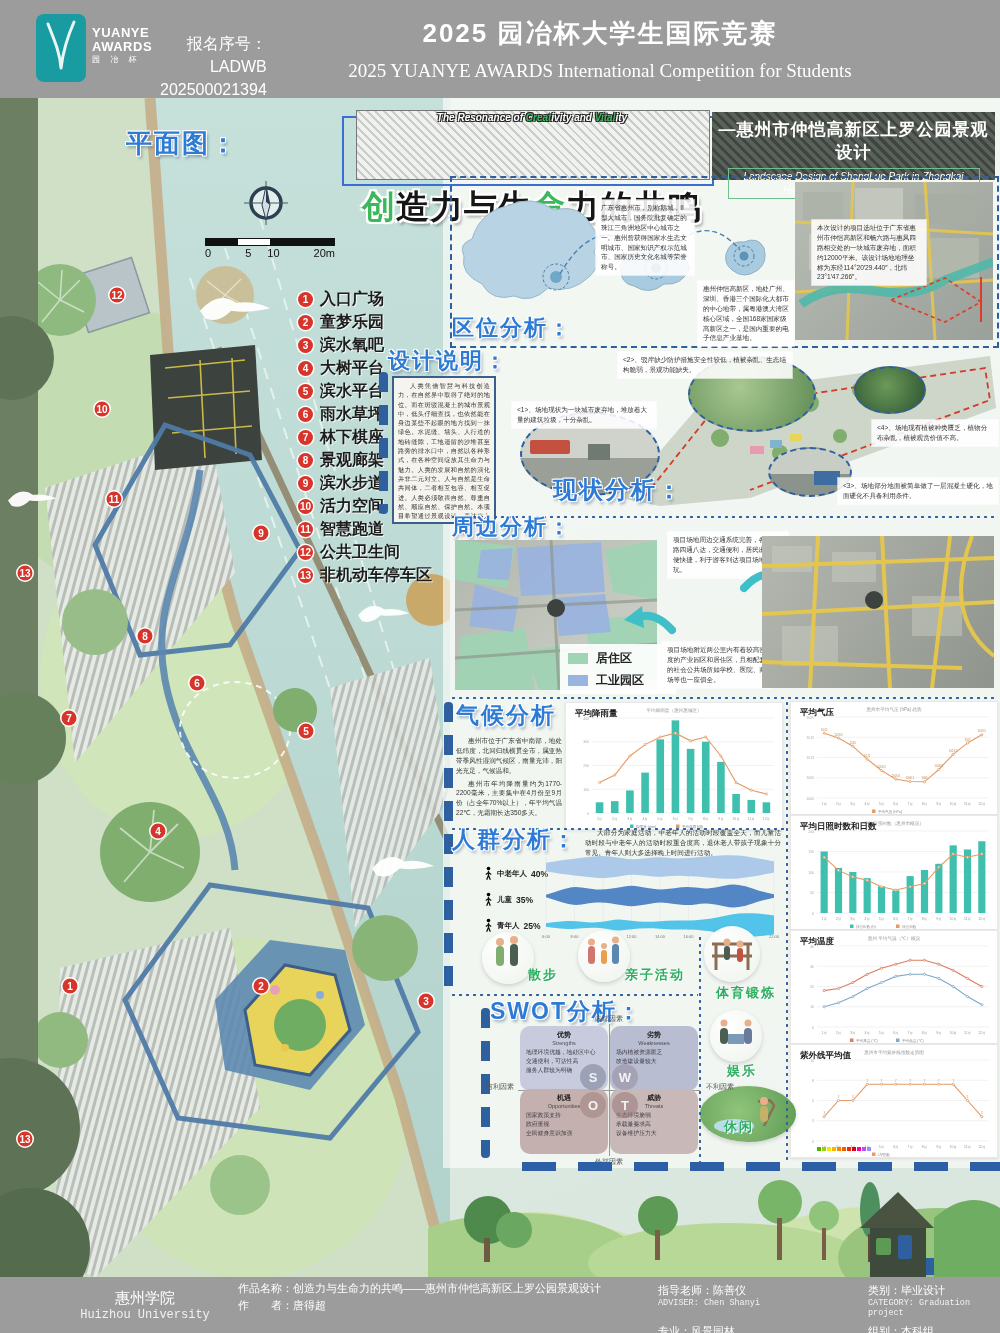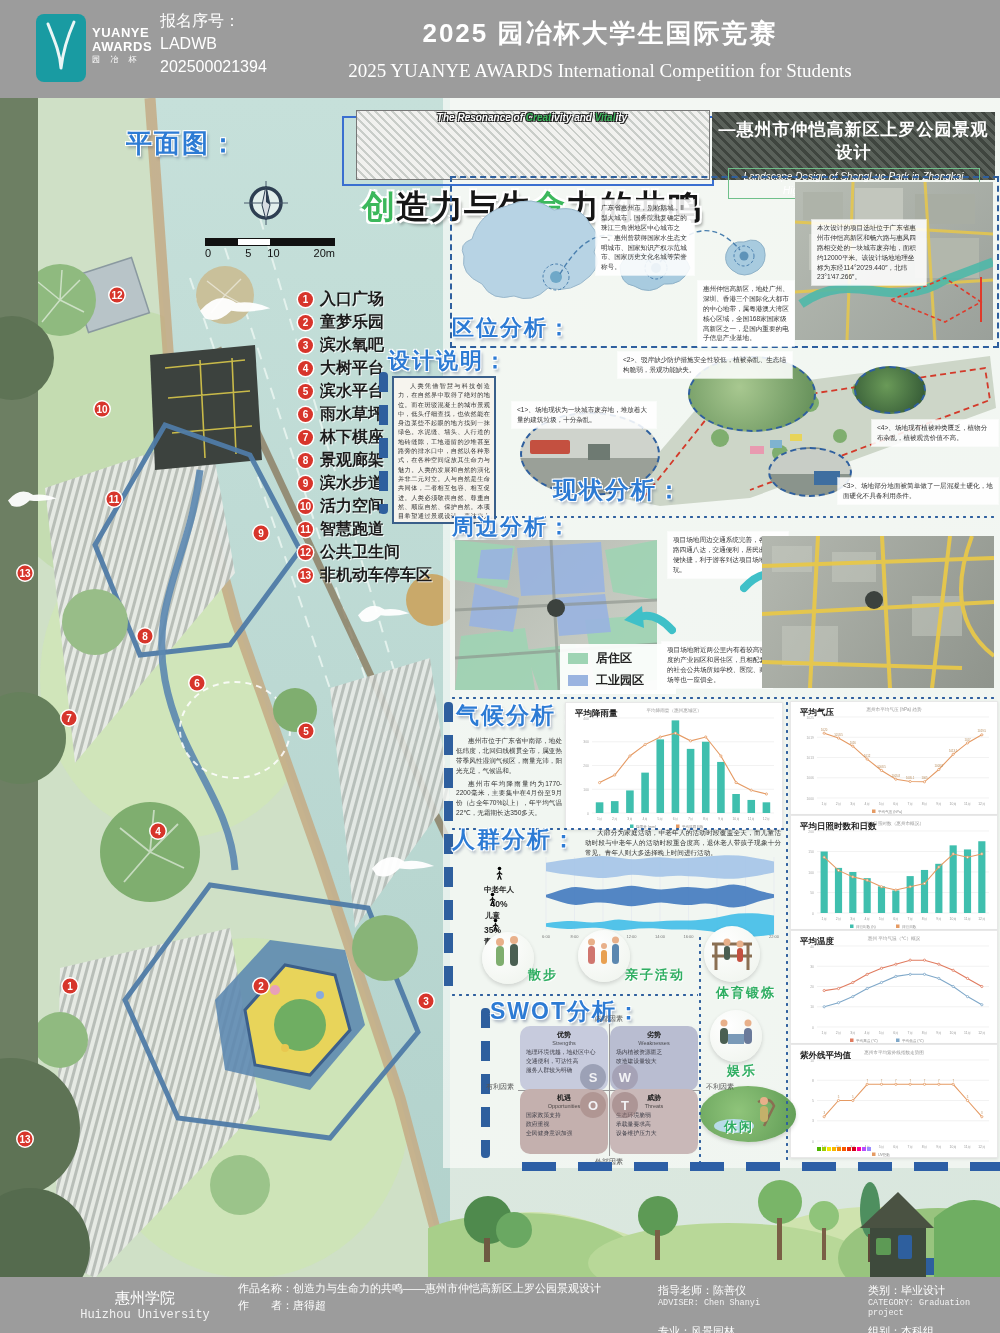--- a/index.html
+++ b/index.html
@@ -35,21 +35,21 @@
   .chart-card{position:absolute;background:#fff;border:1px solid #e8e8e8;box-shadow:0 1px 3px rgba(0,0,0,.1);}
   .swot-box{position:absolute;border-radius:10px;padding:5px 6px 4px;}
   .swot-h{font-size:7px;font-weight:bold;text-align:center;line-height:1.25;}
   .swot-e{font-size:5.5px;text-align:center;opacity:.75;margin-bottom:2px;}
   .swot-items{font-size:5.8px;line-height:1.6;color:#3c3c46;}
   .swot-axis{position:absolute;font-size:7px;color:#555;}
   .swot-letter{position:absolute;width:26px;height:26px;border-radius:50%;background:rgba(120,128,150,.55);color:#f2f2f5;
     font-size:13px;font-weight:bold;display:flex;align-items:center;justify-content:center;}
   .ft-cn{font-size:11px;color:#fff;}
   .ft-en{font-size:8.5px;color:#f2f2f2;font-family:"Liberation Mono","DejaVu Sans Mono",monospace;}
-  .stream-row{position:absolute;display:flex;align-items:center;gap:4px;flex-direction:column;}
+  .stream-row{position:absolute;display:flex;align-items:center;gap:4px;}
   .stream-name{font-size:7.5px;font-weight:bold;color:#222;}
   .stream-pct{font-size:8.5px;font-weight:bold;color:#222;}
   .zone-legend-row{display:flex;align-items:center;gap:8px;height:22px;}
   .zone-swatch{width:20px;height:11px;}
   .zone-label{font-size:12px;font-weight:bold;color:#222;}
 </style>
 </head>
 <body>
 
 <div id="poster">
@@ -156,21 +156,21 @@
     <div class="abs" style="left:36px;top:14px;width:50px;height:68px;background:#199ba2;border-radius:8px;">
       <svg width="50" height="68" viewBox="0 0 50 68">
           <path d="M12 10 C20 30 24 40 25 54 M38 8 C30 26 27 38 25 54" stroke="#eaf6f6" stroke-width="3" fill="none" stroke-linecap="round"></path>
         </svg>
     </div>
     <div class="abs" style="left:92px;top:26px;line-height:1.05;">
       <div class="wt" style="font-size:13px;font-weight:bold;letter-spacing:.5px;">YUANYE</div>
       <div class="wt" style="font-size:13px;font-weight:bold;letter-spacing:.5px;">AWARDS</div>
       <div class="wt" style="font-size:8px;letter-spacing:4px;margin-top:3px;">园 冶 杯</div>
     </div>
-    <div class="abs wt" style="left:160px;top:9px;font-size:16px;line-height:1.45;">
+    <div class="abs wt" style="left:160px;top:32px;font-size:16px;line-height:1.45;text-align:right;">
       <div>报名序号：</div>
       <div>LADWB</div>
       <div>202500021394</div>
     </div>
     <div class="abs wt" style="left:320px;top:16px;width:560px;text-align:center;font-size:26px;font-weight:bold;letter-spacing:2px;">2025 园冶杯大学生国际竞赛</div>
     <div class="abs wt" style="left:280px;top:60px;width:640px;text-align:center;font-size:19px;font-family:'Liberation Serif','DejaVu Serif',serif;">2025 YUANYE AWARDS International Competition for  Students</div>
   </div>
 
   <div class="abs" style="left:443px;top:98px;width:557px;height:1070px;background:rgba(250,252,249,.68);"></div>
 

